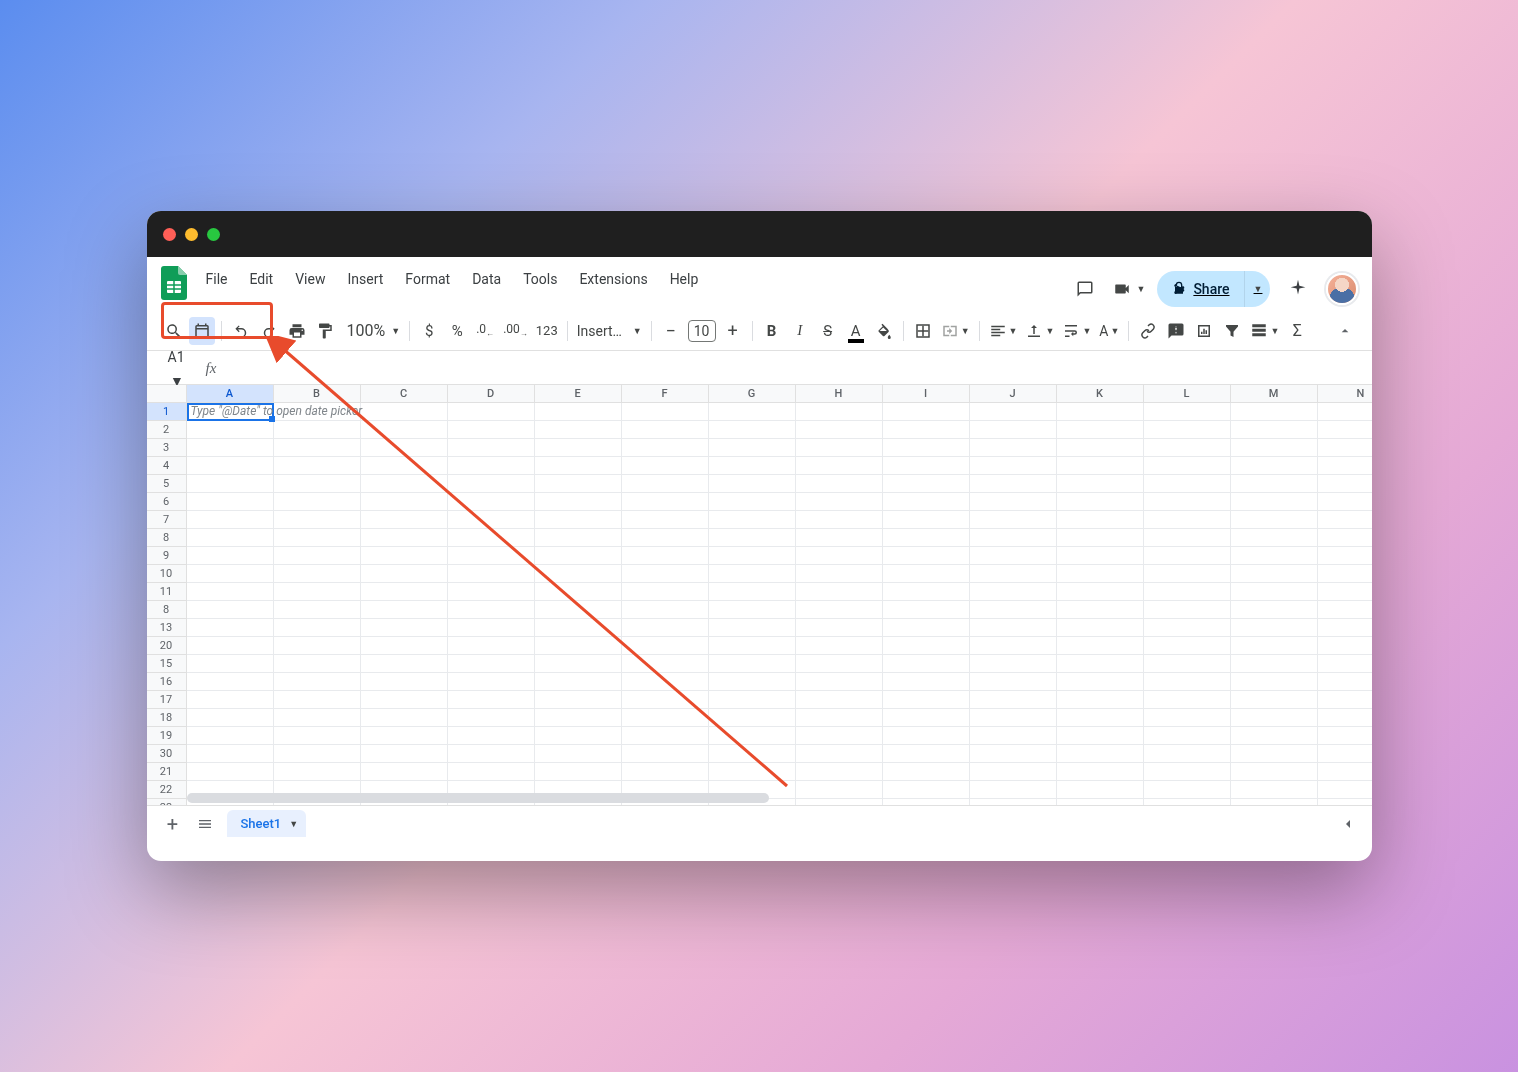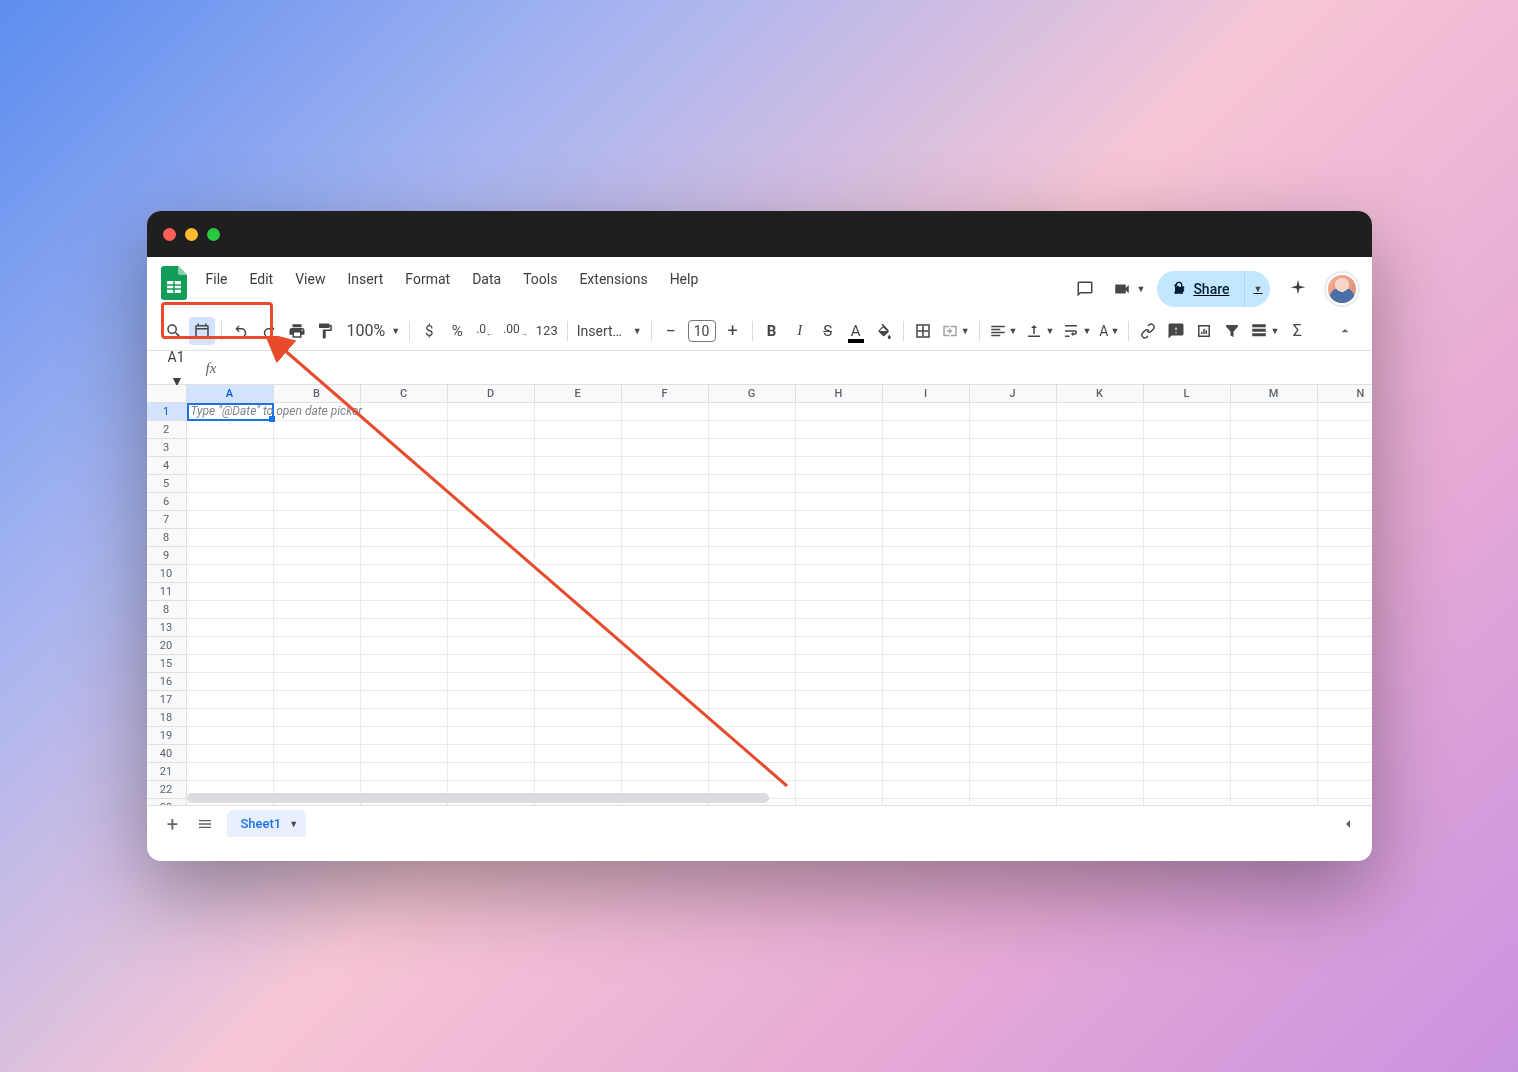--- a/index.html
+++ b/index.html
@@ -353,21 +353,21 @@
       <div class="rh">10</div>
       <div class="rh">11</div>
       <div class="rh">8</div>
       <div class="rh">13</div>
       <div class="rh">20</div>
       <div class="rh">15</div>
       <div class="rh">16</div>
       <div class="rh">17</div>
       <div class="rh">18</div>
       <div class="rh">19</div>
-      <div class="rh">40</div>
+      <div class="rh">30</div>
       <div class="rh">21</div>
       <div class="rh">22</div>
       <div class="rh">23</div>
     </div>
     <div class="cells" id="cells">
         <div class="cell-row">
           <div class="cell"></div>
           <div class="cell"></div>
           <div class="cell"></div>
           <div class="cell"></div>

